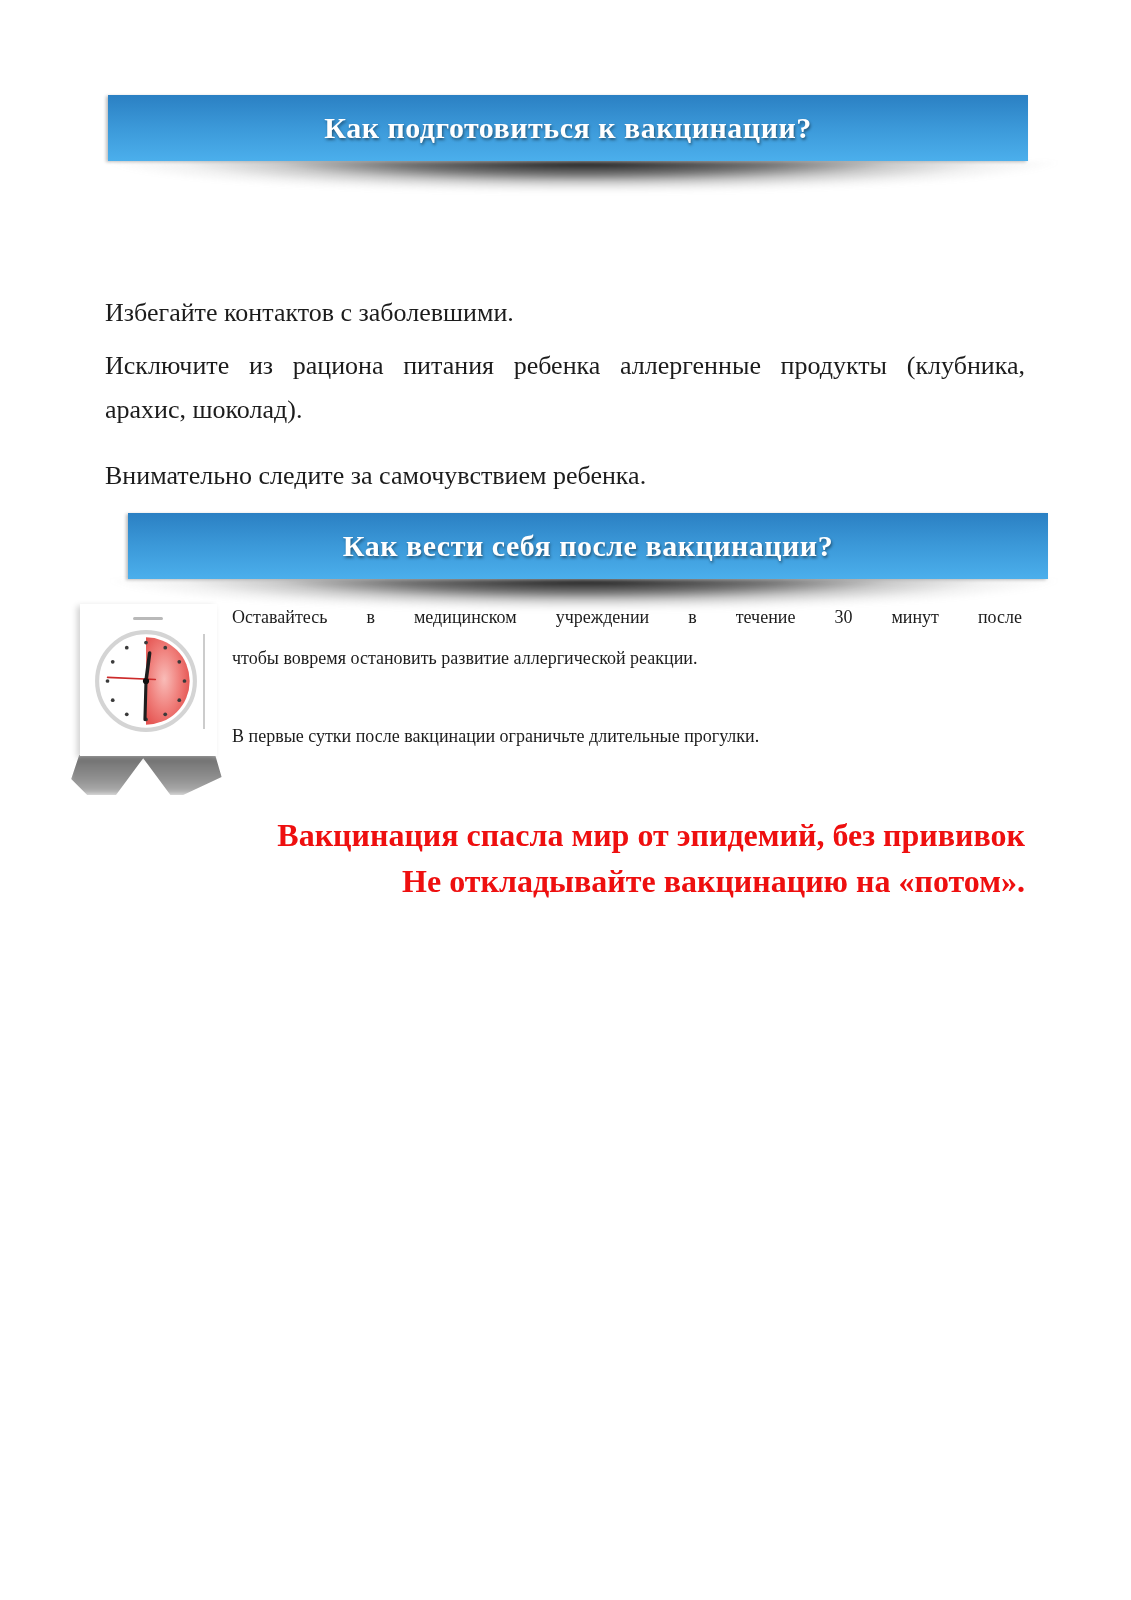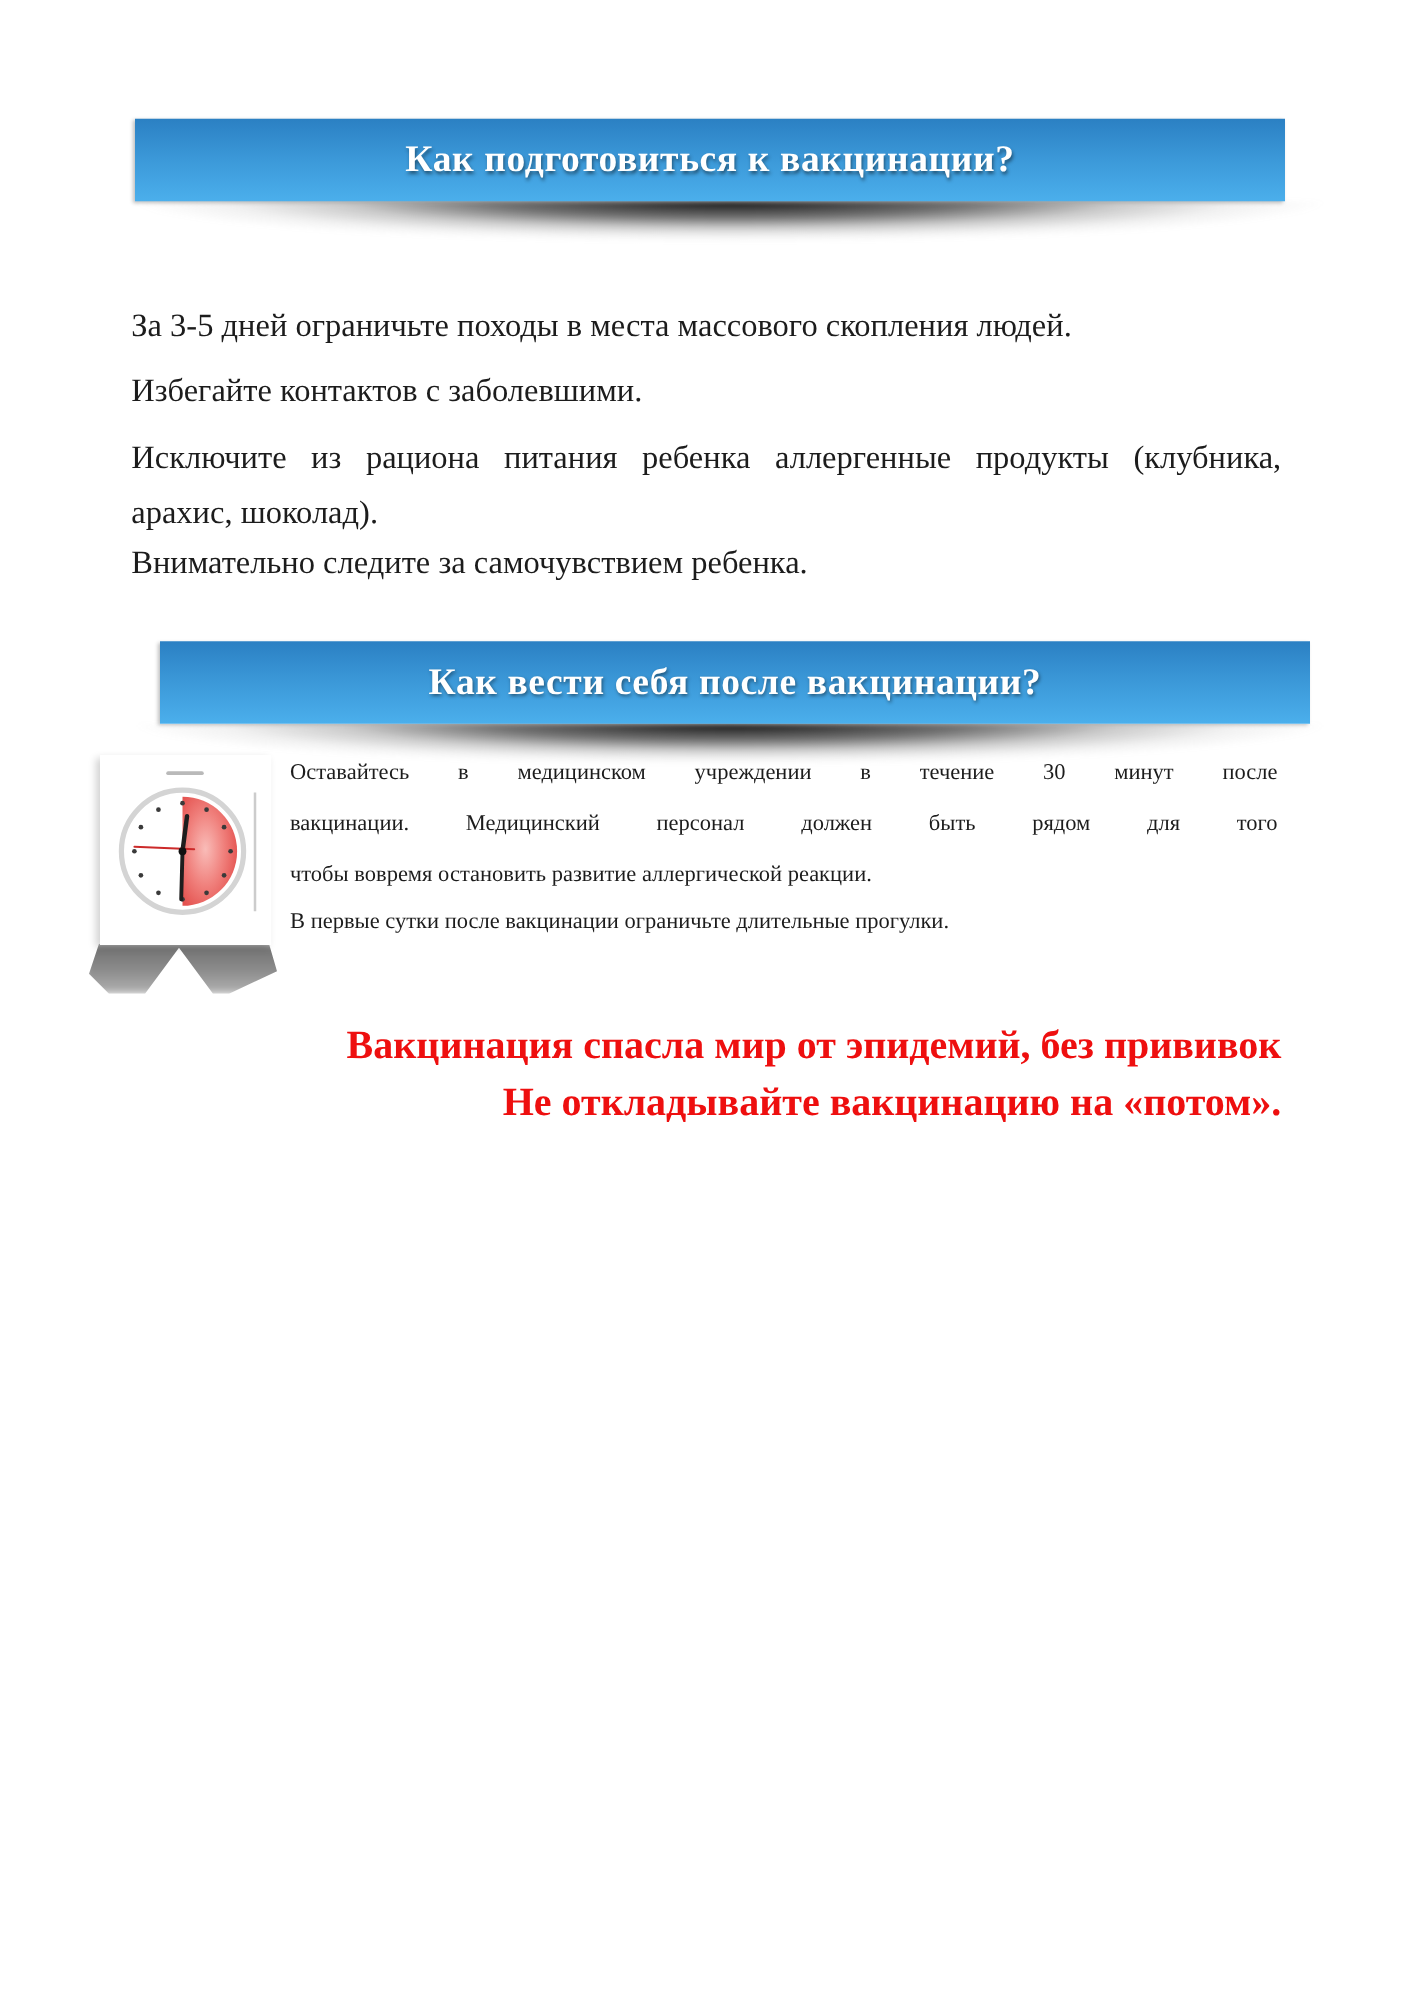--- a/index.html
+++ b/index.html
@@ -146,30 +146,29 @@
 </head>
 <body>
 
 <div class="page">
 
   <div class="banner-shadow" style="top:161px;"></div>
   <div class="banner" style="top:95px;">
     <span class="banner-title">Как подготовиться к вакцинации?</span>
   </div>
 
-  <div class="para" style="top:239px;">За 3-5 дней ограничьте походы в места массового скопления людей.</div>
 
   <div class="para" style="top:291px;">Избегайте контактов с заболевшими.</div>
 
   <div class="para" style="top:344px;">
     <div class="jline">Исключите из рациона питания ребенка аллергенные продукты (клубника,</div>
     <div class="jline-last">арахис, шоколад).</div>
   </div>
 
-  <div class="para" style="top:428px;">Внимательно следите за самочувствием ребенка.</div>
+  <div class="para" style="top:454px;">Внимательно следите за самочувствием ребенка.</div>
 
   <div class="banner-shadow" style="top:579px;"></div>
   <div class="banner" style="top:513px;margin-left:20px;">
     <span class="banner-title">Как вести себя после вакцинации?</span>
   </div>
 
   <div class="clock-figure">
     <div class="ribbon-shadow"></div>
     <div class="clock-card">
       <div class="clock-top-dash"></div>
@@ -201,21 +200,20 @@
         <line x1="50" y1="50" x2="53.5" y2="23" stroke="#1e1e1e" stroke-width="3.4" stroke-linecap="round"></line>
         <line x1="50" y1="50" x2="49" y2="87" stroke="#1e1e1e" stroke-width="3" stroke-linecap="round"></line>
         <line x1="59" y1="48.5" x2="13" y2="46.5" stroke="#cc2a2a" stroke-width="1.5" stroke-linecap="round"></line>
         <circle cx="50" cy="50" r="3" fill="#111111"></circle>
       </svg>
     </div>
   </div>
 
   <div class="s2-para" style="top:597px;">
     <div class="jline">Оставайтесь в медицинском учреждении в течение 30 минут после</div>
-    <div class="jline">вакцинации. Медицинский персонал должен быть рядом для того</div>
     <div class="jline-last">чтобы вовремя остановить развитие аллергической реакции.</div>
   </div>
 
   <div class="s2-para" style="top:716px;">В первые сутки после вакцинации ограничьте длительные прогулки.</div>
 
   <div class="warning">
     <div>Вакцинация спасла мир от эпидемий, без прививок</div>
     <div>Не откладывайте вакцинацию на «потом».</div>
   </div>
 

